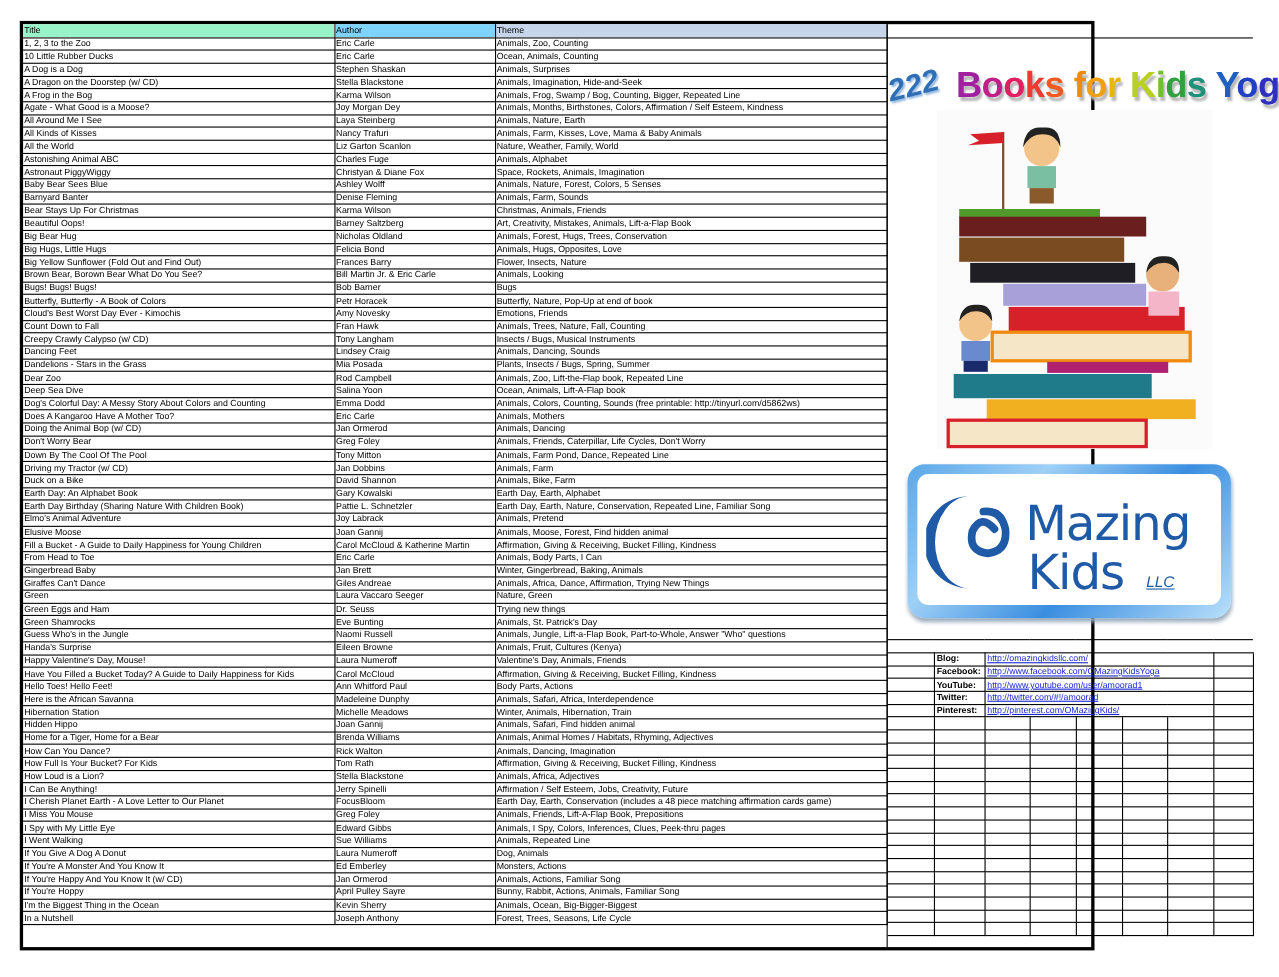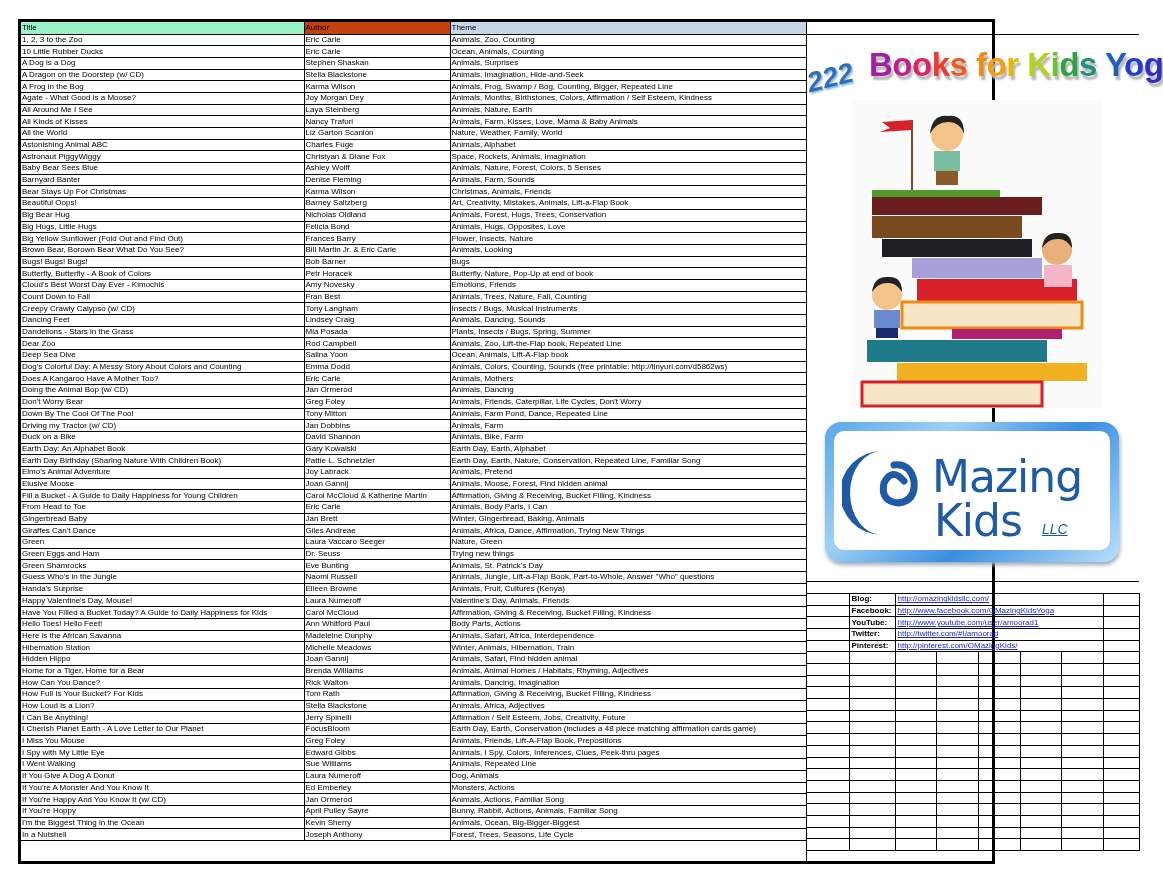--- a/index.html
+++ b/index.html
@@ -19,40 +19,40 @@
     height: 11.7px; line-height: 10px; font-size: 8px; font-weight: normal;
     border-bottom: 1px solid #000; border-right: 1px solid #000;
     padding: 0 1px; white-space: nowrap; overflow: hidden; text-align: left;
     vertical-align: middle;
   }
   .books th { height: 12px; }
   .books col.c-title { width: 283px; }
   .books col.c-author { width: 146px; }
   .books col.c-theme { width: 356px; }
   .books th.h-title { background: #99f3c9; }
-  .books th.h-author { background: #c2410c; }
+  .books th.h-author { background: #7dd3fc; }
   .books th.h-theme { background: #c6d5ea; }
 
   
   .panel {
     position: absolute; left: 785px; top: 0; width: 332px; height: 839px;
     border-left: 1px solid #000;
   }
   .panel-topline { position: absolute; left: 0; top: 12px; width: 332px; border-top: 1px solid #000; }
 
   .title-banner {
     position: absolute; left: 0; top: 18px; width: 332px; height: 56px;
   }
   .title-num {
     position: absolute; left: 0; top: 22px; font-size: 28px; font-weight: bold;
     color: #2f6fb6; transform: rotate(-14deg); font-style: italic;
     text-shadow: 1px 2px 2px #8fb4dd;
   }
   .title-text {
-    position: absolute; left: 62px; top: 6px; font-size: 33px; font-weight: bold;
+    position: absolute; left: 62px; top: 18px; font-size: 33px; font-weight: bold;
     letter-spacing: -0.5px; white-space: nowrap; text-shadow: 2px 4px 2px #b8b8b8;
   }
   .title-text span { display: inline; }
 
   .illustration {
     position: absolute; left: 45px; top: 78px; width: 250px; height: 308px;
     background: #fbfbfb;
   }
   .logo {
     position: absolute; left: 18px; top: 400px; width: 294px; height: 140px;
@@ -214,21 +214,21 @@
           <td>Petr Horacek</td>
           <td>Butterfly, Nature, Pop-Up at end of book</td>
         </tr>
         <tr>
           <td>Cloud's Best Worst Day Ever - Kimochis</td>
           <td>Amy Novesky</td>
           <td>Emotions, Friends</td>
         </tr>
         <tr>
           <td>Count Down to Fall</td>
-          <td>Fran Best</td>
+          <td>Fran Hawk</td>
           <td>Animals, Trees, Nature, Fall, Counting</td>
         </tr>
         <tr>
           <td>Creepy Crawly Calypso (w/ CD)</td>
           <td>Tony Langham</td>
           <td>Insects / Bugs, Musical Instruments</td>
         </tr>
         <tr>
           <td>Dancing Feet</td>
           <td>Lindsey Craig</td>

